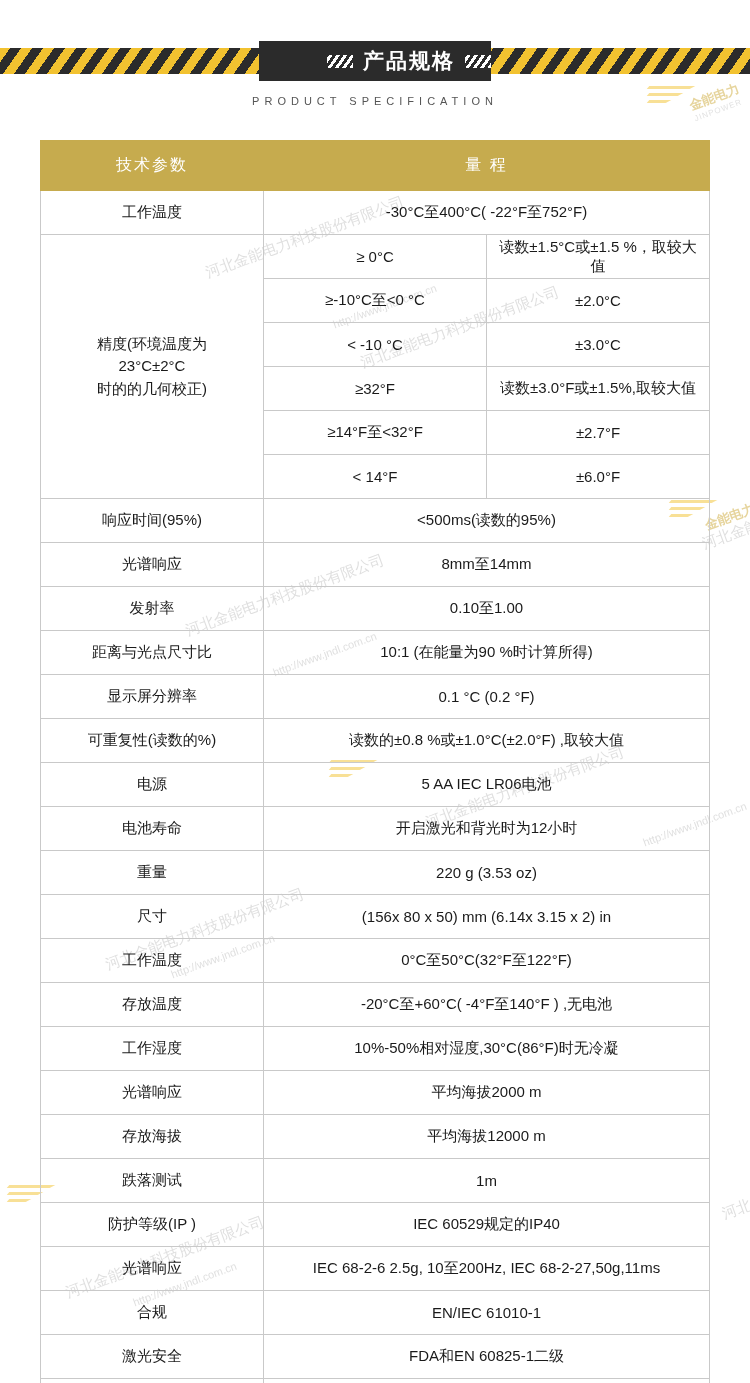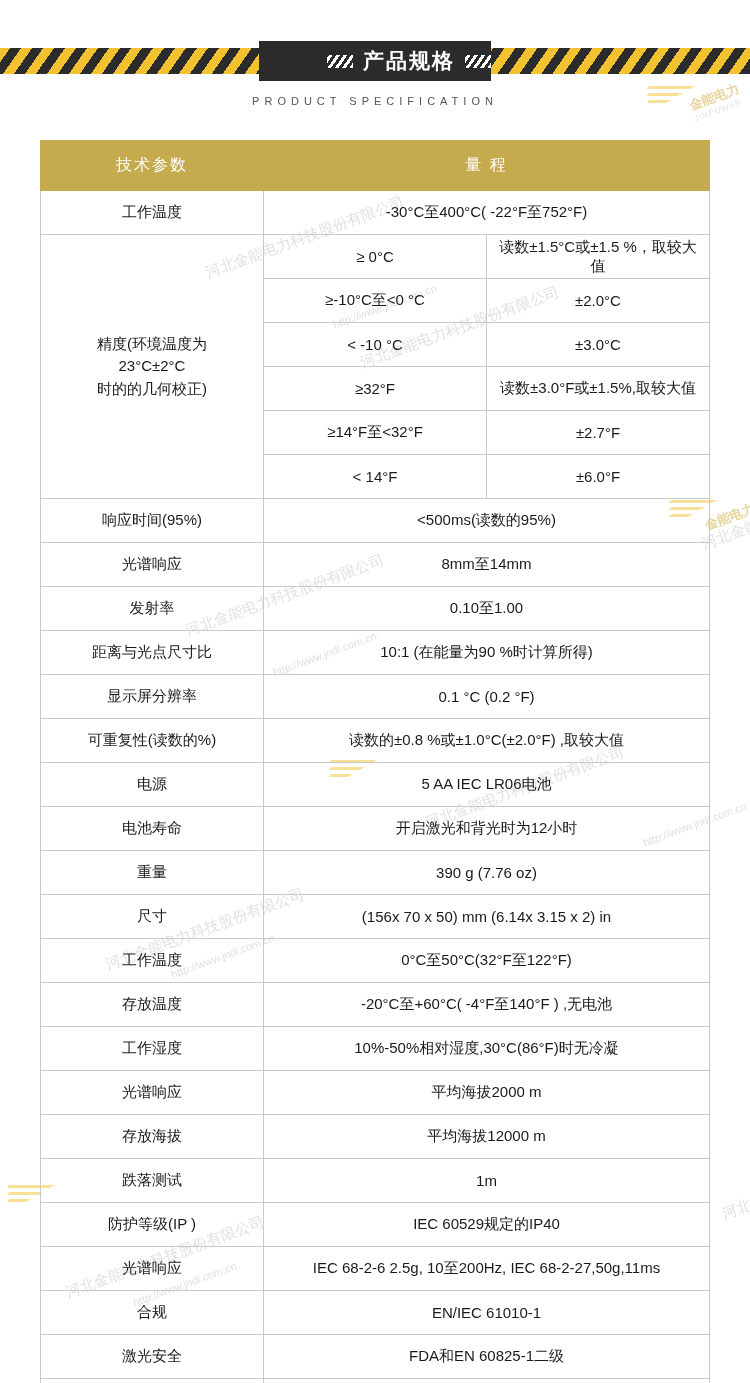--- a/index.html
+++ b/index.html
@@ -286,25 +286,25 @@
       <tr>
         <td class="label">电源</td>
         <td class="value" colspan="2">5 AA IEC LR06电池</td>
       </tr>
       <tr>
         <td class="label">电池寿命</td>
         <td class="value" colspan="2">开启激光和背光时为12小时</td>
       </tr>
       <tr>
         <td class="label">重量</td>
-        <td class="value" colspan="2">390 g (7.76 oz)</td>
+        <td class="value" colspan="2">220 g (3.53 oz)</td>
       </tr>
       <tr>
         <td class="label">尺寸</td>
-        <td class="value" colspan="2">(156x 70 x 50) mm (6.14x 3.15 x 2) in</td>
+        <td class="value" colspan="2">(156x 80 x 50) mm (6.14x 3.15 x 2) in</td>
       </tr>
       <tr>
         <td class="label">工作温度</td>
         <td class="value" colspan="2">0°C至50°C(32°F至122°F)</td>
       </tr>
       <tr>
         <td class="label">存放温度</td>
         <td class="value" colspan="2">-20°C至+60°C( -4°F至140°F ) ,无电池</td>
       </tr>
       <tr>

